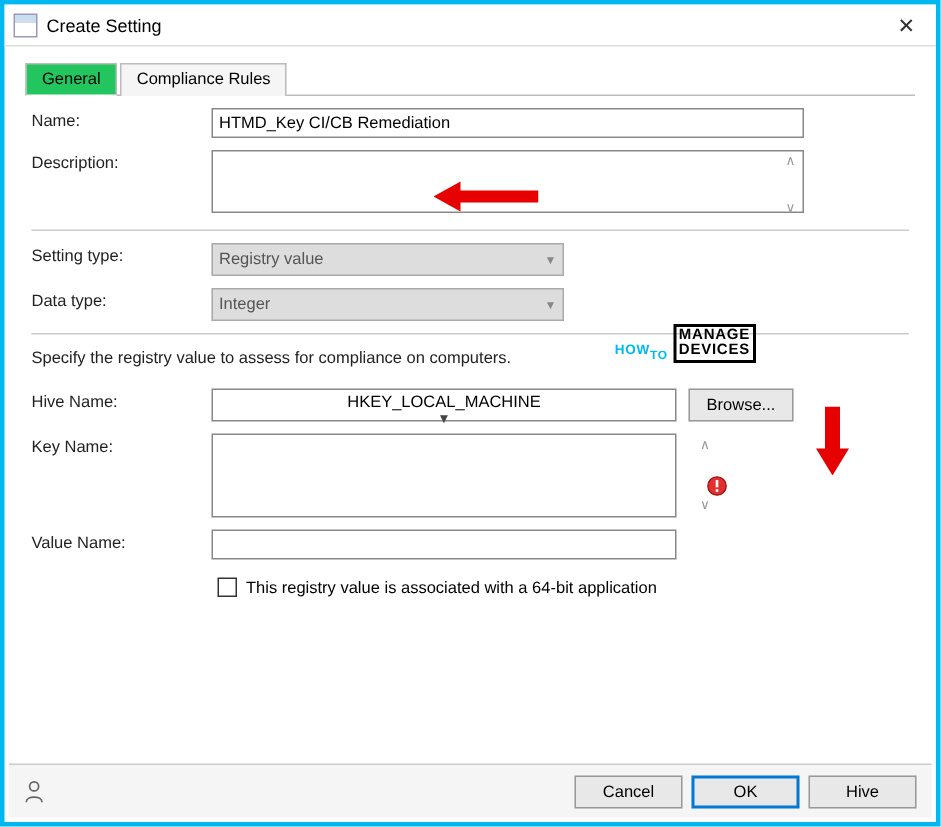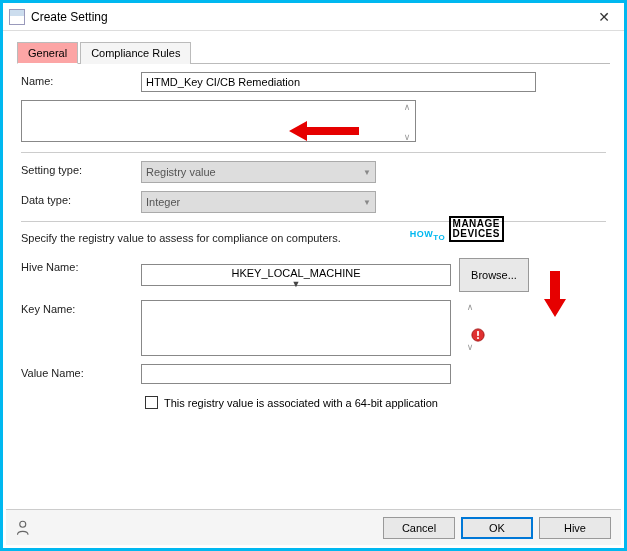--- a/index.html
+++ b/index.html
@@ -40,21 +40,21 @@
       padding: 4px 10px;
       border: 1px solid #bbb;
       border-bottom: none;
       background: #fff;
       font-size: 11px;
       position: relative;
       top: 1px;
       margin-right: 2px;
       cursor: default;
     }
-    .tab.active { background: #fca5a5; border-bottom: 1px solid #fff; }
+    .tab.active { background: #22c55e; border-bottom: 1px solid #fff; }
     .tab.inactive { background: #f5f5f5; }
     .intro { font-size: 11px; color: #222; margin: 8px 4px 14px 4px; line-height: 1.4; }
     .form-row {
       display: flex;
       align-items: flex-start;
       margin-bottom: 8px;
       padding: 0 4px;
     }
     .form-label {
       width: 120px;
@@ -105,21 +105,21 @@
       background: #fff;
       padding: 2px 4px;
       font-size: 11px;
       display: flex;
       align-items: center;
       justify-content: space-between;
       flex-direction: column;
     }
     .select .chev { color: #444; font-size: 9px; }
     .button {
-      height: 34px;
+      height: 22px;
       min-width: 70px;
       border: 1px solid #999;
       background: #e8e8e8;
       font-size: 11px;
       font-family: inherit;
       padding: 0 10px;
       cursor: default;
     }
     .hr { border: none; border-top: 1px solid #ccc; margin: 8px 4px; }
     .section-text { font-size: 11px; color: #222; margin: 10px 4px 14px 4px; }
@@ -206,20 +206,21 @@
     <div class="tab inactive">Compliance Rules</div>
   </div>
 
 
   <div class="form-row">
     <div class="form-label">Name:</div>
     <input class="input" type="text" value="HTMD_Key CI/CB Remediation" style="">
   </div>
 
   <div class="form-row">
+    <div class="form-label">Description:</div>
     <div class="textarea-wrap">
       <textarea class="textarea" style=""></textarea>
       <div class="scroll-stub" style="top:2px">∧</div>
       <div class="scroll-stub" style="bottom:2px">∨</div>
     </div>
   </div>
 
   <hr class="hr">
 
   <div class="form-row">

